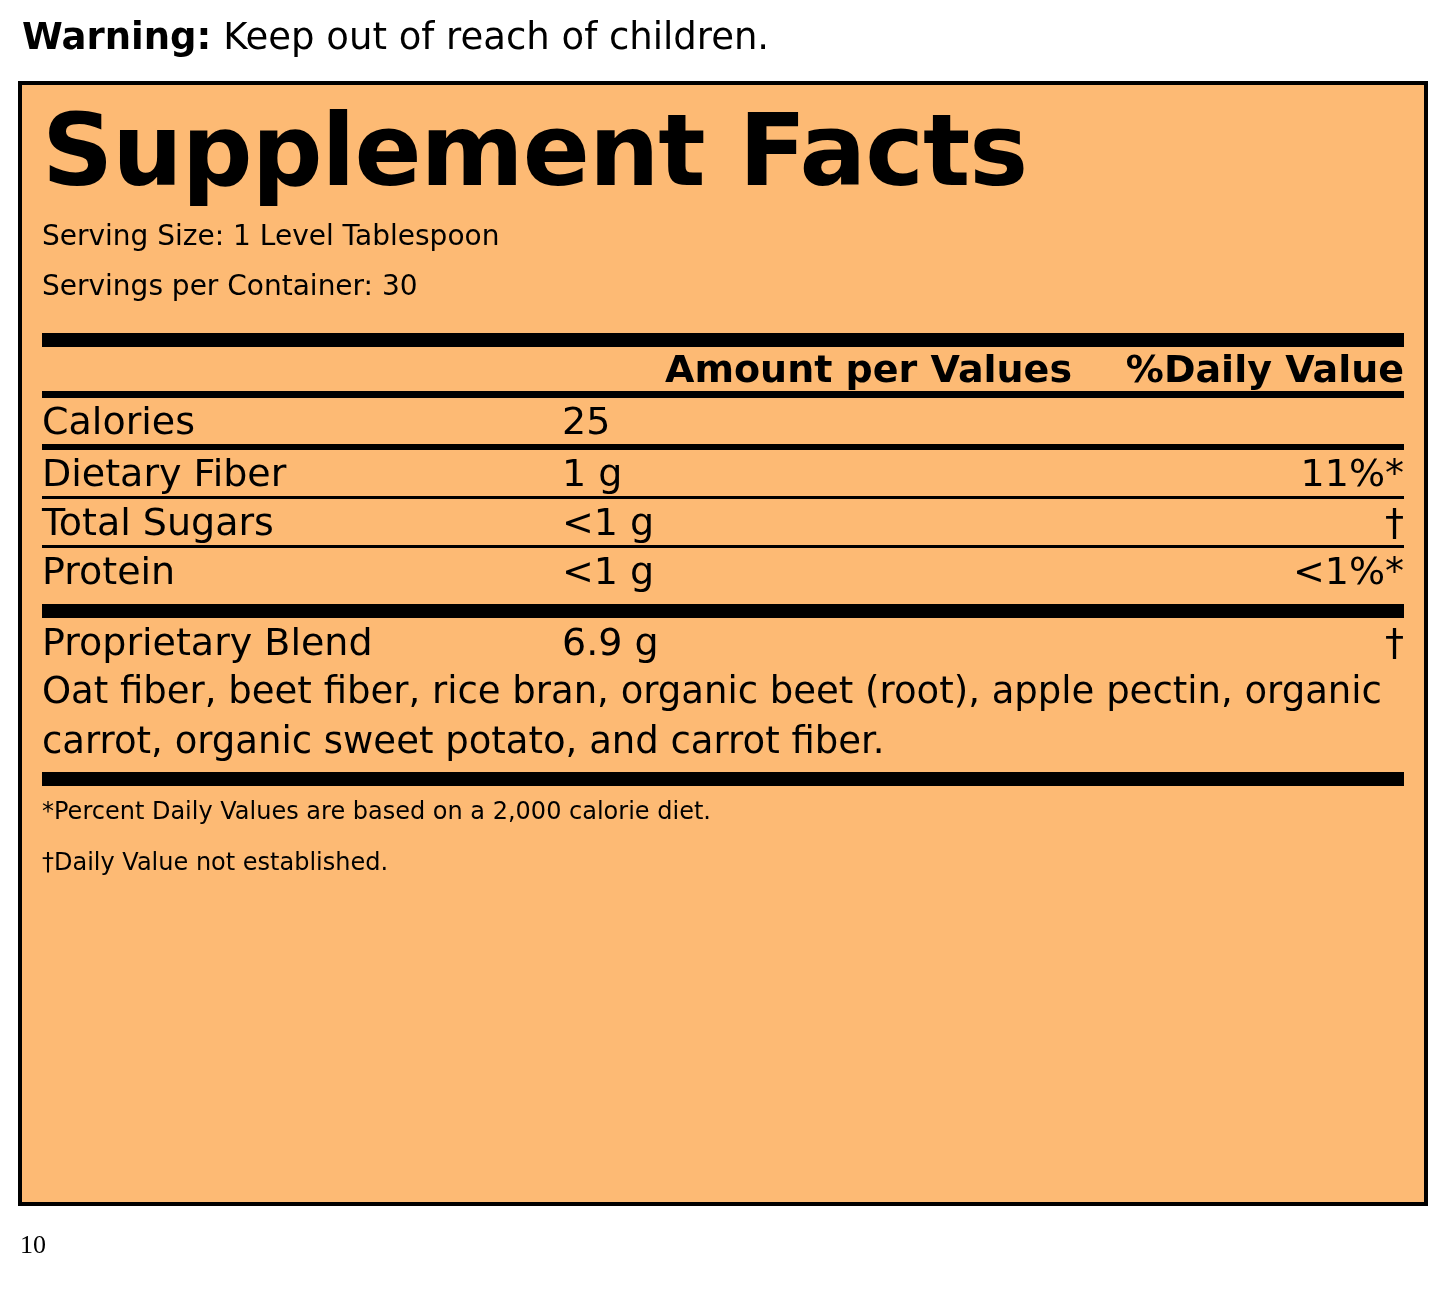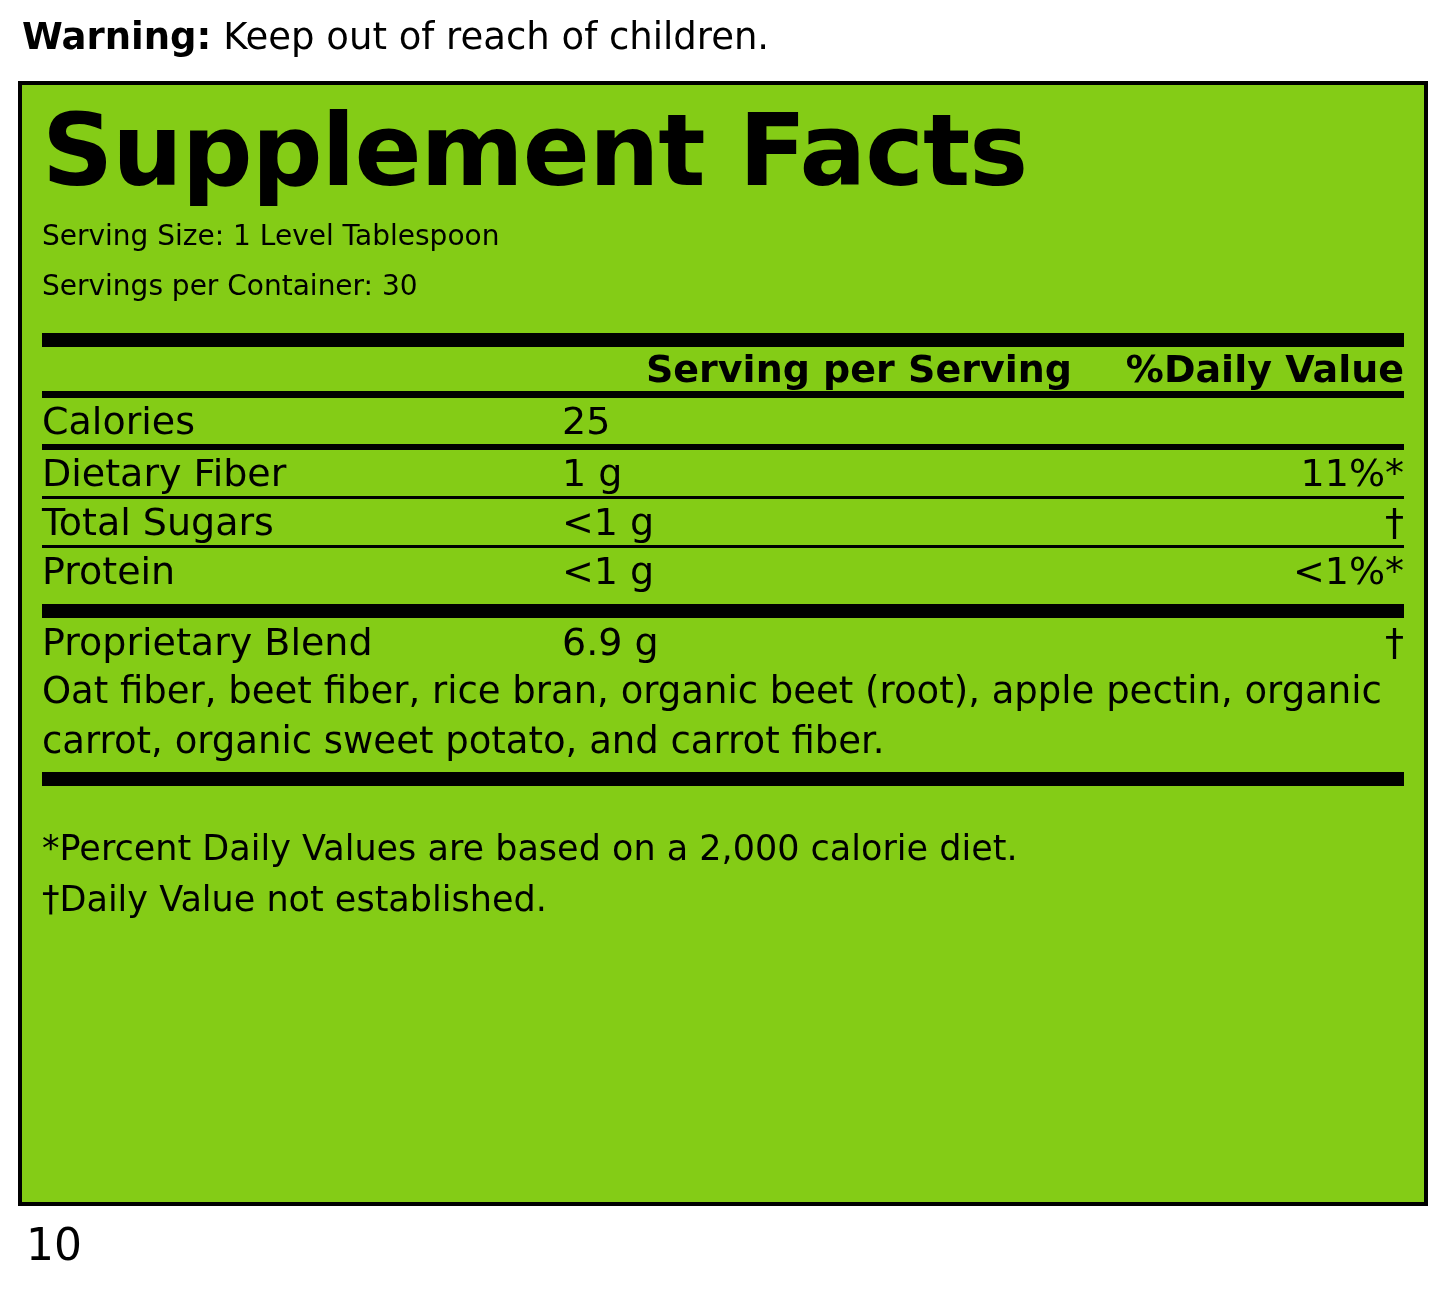--- a/index.html
+++ b/index.html
@@ -37,21 +37,21 @@
 
   
   .panel {
     position: absolute;
     left: 18px;
     top: 81px;
     width: 1410px;
     height: 1125px;
     border: 4px solid #000;
     box-sizing: border-box;
-    background: #84cc16;
+    background: #fdba74;
   }
   .panel-inner {
     position: absolute;
     left: 20px;
     right: 20px;
     top: 0;
     bottom: 0;
   }
 
   .title {
@@ -128,32 +128,32 @@
   }
   .blend-desc {
     font-size: 37px;
     line-height: 50px;
     padding-left: 18px;
     padding-top: 2px;
     padding-bottom: 6px;
   }
 
   .footnotes {
-    font-size: 35px;
+    font-size: 24px;
     line-height: 51px;
-    padding-top: 16px;
-    margin-top: 21px;
+    padding-top: 0;
   }
 
   .page-num {
     position: absolute;
-    left: 26px;
+    left: 20px;
     top: 1222px;
-    font-size: 44px;
+    font-size: 26px;
     line-height: 46px;
+    font-family: Liberation Serif, serif;
   }
 </style>
 </head>
 <body>
 
 <div class="page">
 
   <div class="warning">
     <span class="w-label">Warning:</span>
     <span>Keep out of reach of children.</span>
@@ -170,21 +170,21 @@
         <div class="serving-line">Serving Size: 1 Level Tablespoon</div>
         <div class="serving-line">Servings per Container: 30</div>
       </div>
 
       <div class="rule-thick"></div>
 
       <table class="facts">
         <tbody>
             <tr class="hdr-row">
           <td class="col-name"></td>
-          <td class="col-amt">Serving per Serving</td>
+          <td class="col-amt">Amount per Values</td>
           <td class="col-dv">%Daily Value</td>
         </tr>
         <tr>
               <td colspan="3" class="sep-holder">
                 <div class="rule-med"></div>
               </td>
             </tr>
 
         <tr>
           <td class="col-name row-cell">Calories</td>

